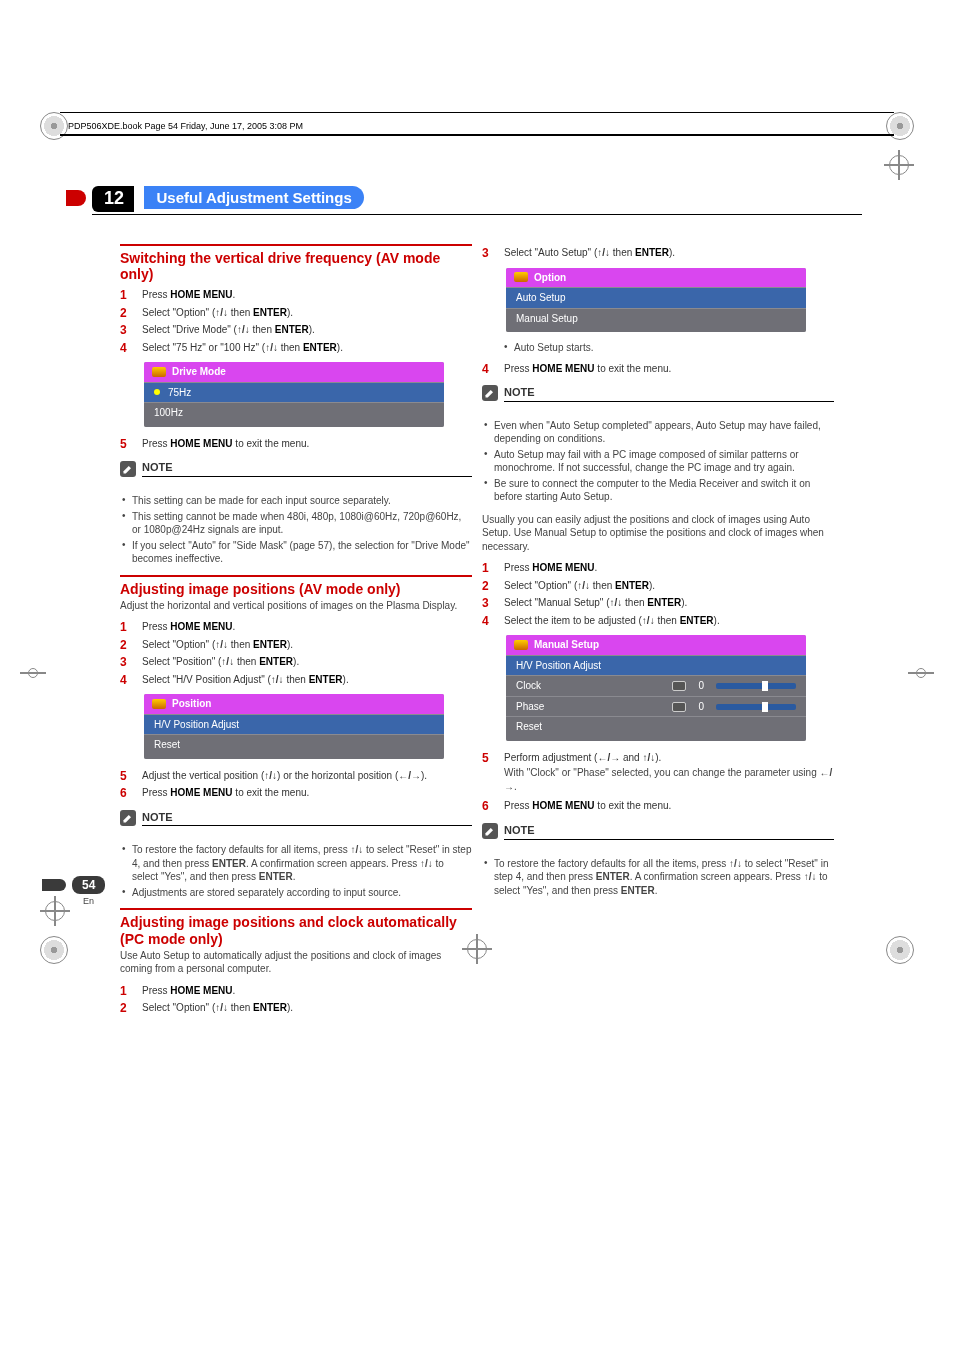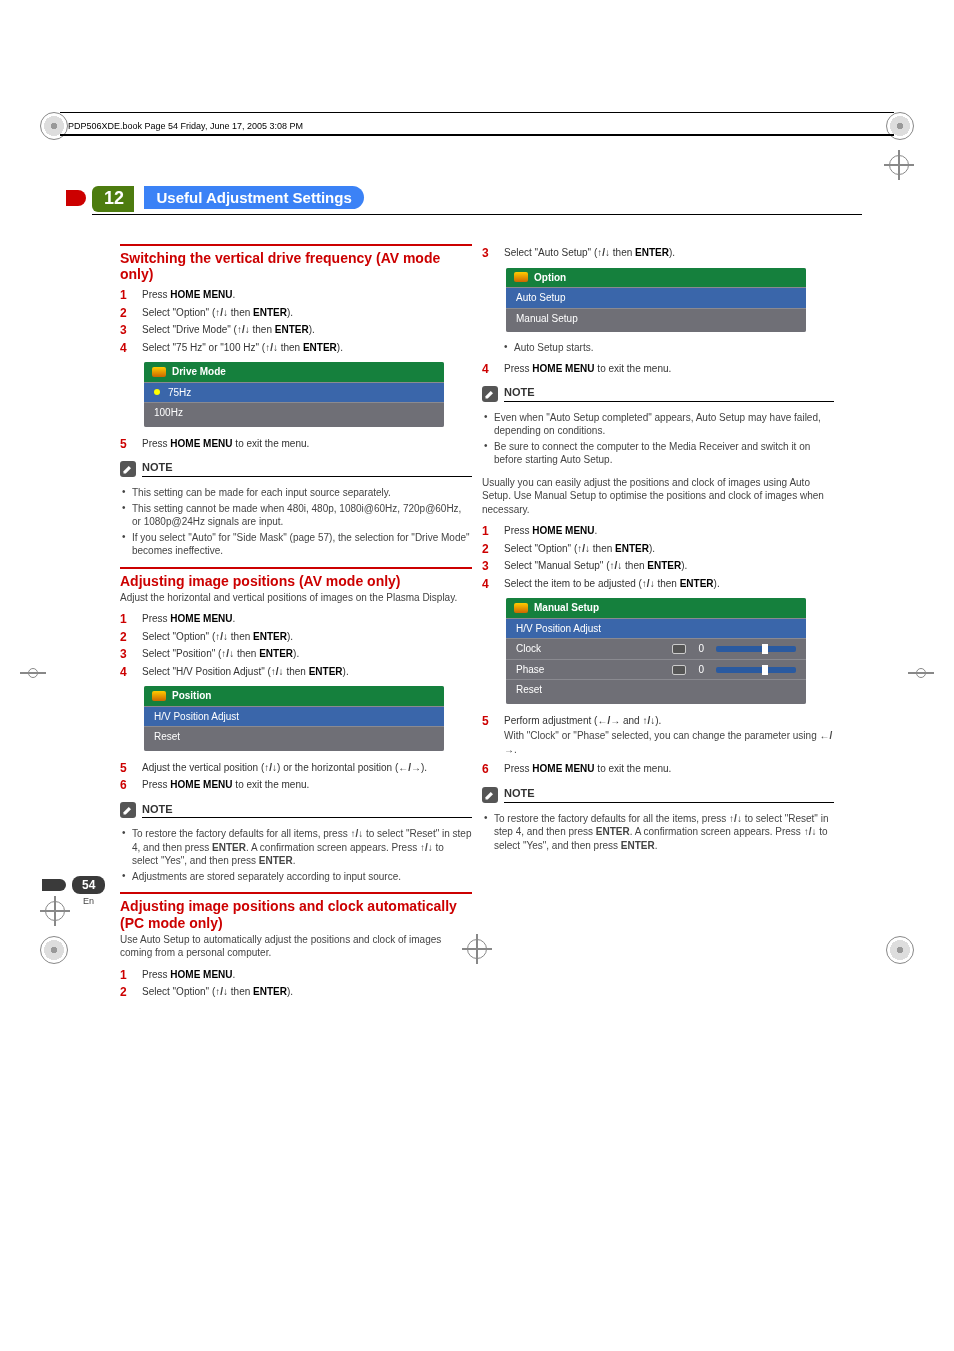--- a/index.html
+++ b/index.html
@@ -18,54 +18,54 @@
   .side-target::before { content:""; position:absolute; left:0; top:12px; width:26px; height:2px; background:#888; }
   .side-target .dot { position:absolute; left:8px; top:8px; width:10px; height:10px; border:1px solid #888; border-radius:50%; }
 
   
   .file-bar { position:absolute; left:60px; top:112px; right:60px; border-top:1px solid #000; border-bottom:1px solid #000; padding:2px 8px; }
   .file-bar span { font-size:9px; color:#000; }
   .file-bar-line { position:absolute; left:60px; top:134px; right:60px; border-top:1px solid #000; }
 
   
   .chapter-row { position:absolute; left:92px; top:186px; right:92px; height:26px; }
-  .chapter-num { display:inline-block; background:#4d7c0f; color:#fff; font-weight:bold; font-size:18px; border-radius:6px 0 0 6px; padding:2px 10px 3px 12px; position:relative; }
+  .chapter-num { display:inline-block; background:#000000; color:#fff; font-weight:bold; font-size:18px; border-radius:6px 0 0 6px; padding:2px 10px 3px 12px; position:relative; }
   .chapter-num::before { content:""; position:absolute; left:-26px; top:4px; width:20px; height:16px; border-top-right-radius:10px; border-bottom-right-radius:10px; background:#c00; }
   .chapter-title-wrap { display:inline-block; vertical-align:top; margin-left:6px; background:#3b82f6; color:#fff; font-weight:bold; font-size:15px; padding:3px 12px; border-radius:0 12px 12px 0; }
   .chapter-rule { position:absolute; left:92px; right:92px; top:214px; border-top:1px solid #000; }
 
   
   .cols { position:absolute; left:120px; top:240px; width:730px; display:flex; gap:10px; }
   .col { width:352px; font-size:10px; line-height:1.35; color:#333; }
 
   .sec-title { color:#c00; font-weight:bold; font-size:14px; margin:4px 0 2px; border-top:2px solid #c00; padding-top:4px; line-height:1.15; }
   .sec-sub { color:#444; font-size:10px; margin-bottom:6px; }
 
   ol.steps { list-style:none; counter-reset: st; margin:4px 0 6px; }
   ol.steps > li { counter-increment: st; position:relative; padding:2px 0 2px 22px; font-size:10px; }
   ol.steps > li::before { content: counter(st); position:absolute; left:0; top:1px; color:#c00; font-weight:bold; font-size:12px; width:16px; }
   ol.steps b { font-weight:bold; color:#000; }
   .arrow-pair { font-weight:bold; }
 
   
   .osd { margin:6px 0 8px 24px; width:300px; font-size:10px; color:#fff; border-radius:2px; overflow:hidden; box-shadow:0 0 0 1px #999 inset; }
-  .osd .titlebar { background:#15803d; padding:3px 8px; font-weight:bold; display:flex; align-items:center; gap:6px; }
+  .osd .titlebar { background:#d946ef; padding:3px 8px; font-weight:bold; display:flex; align-items:center; gap:6px; }
   .osd .titlebar .ticon { width:14px; height:10px; background:linear-gradient(#fc0,#c60); border-radius:2px; display:inline-block; }
   .osd .row { background:#6f6f76; padding:3px 10px; border-top:1px solid #8a8a90; display:flex; align-items:center; gap:8px; }
   .osd .row.sel { background:#3a66aa; }
   .osd .row .dot { width:6px; height:6px; background:#ff0; border-radius:50%; display:inline-block; }
   .osd .row .rlabel { flex:1; }
   .osd .row .val { color:#fff; padding:0 4px; }
   .osd .row .slider { width:80px; height:6px; background:#2a5aa0; position:relative; border-radius:2px; }
   .osd .row .slider::after { content:""; position:absolute; right:28px; top:-2px; width:6px; height:10px; background:#fff; }
   .osd .row .chip { width:14px; height:10px; background:#555; border:1px solid #ccc; border-radius:2px; display:inline-block; }
   .osd .footer { height:4px; background:#6f6f76; }
 
   
-  .note-head { display:flex; align-items:flex-end; gap:6px; margin-top:8px; margin-bottom:8px; }
+  .note-head { display:flex; align-items:center; gap:6px; margin-top:8px; margin-bottom:16px; }
   .note-head .nicon { width:16px; height:16px; background:#555; border-radius:3px; display:inline-flex; align-items:center; justify-content:center; }
   .note-head .nicon svg { width:12px; height:12px; fill:#fff; }
   .note-head .ntxt { font-weight:bold; font-size:11px; border-bottom:1px solid #000; flex:1; padding-bottom:1px; }
   ul.notes { list-style:none; margin:2px 0 8px; }
   ul.notes li { position:relative; padding:1px 0 1px 12px; font-size:10px; color:#444; }
   ul.notes li::before { content:"•"; position:absolute; left:2px; top:0; color:#444; }
 
   .sub-bullet { position:relative; padding:1px 0 1px 12px; font-size:10px; color:#444; margin-left:20px; }
   .sub-bullet::before { content:"•"; position:absolute; left:2px; top:0; }
 
@@ -226,20 +226,21 @@
       <div class="note-head">
         <span class="nicon">
             <svg viewBox="0 0 16 16">
               <path d="M2 11l7-7 3 3-7 7H2z"></path>
             </svg>
           </span>
         <span class="ntxt">NOTE</span>
       </div>
       <ul class="notes">
         <li>Even when "Auto Setup completed" appears, Auto Setup may have failed, depending on conditions.</li>
+        <li>Auto Setup may fail with a PC image composed of similar patterns or monochrome. If not successful, change the PC image and try again.</li>
         <li>Be sure to connect the computer to the Media Receiver and switch it on before starting Auto Setup.</li>
       </ul>
 
       <div class="sec-sub">Usually you can easily adjust the positions and clock of images using Auto Setup. Use Manual Setup to optimise the positions and clock of images when necessary.</div>
       <ol class="steps">
         <li><span>Press </span><b>HOME MENU</b><span>.</span></li>
         <li><span>Select "Option" (</span><span class="arrow-pair">↑/↓</span><span> then </span><b>ENTER</b><span>).</span></li>
         <li><span>Select "Manual Setup" (</span><span class="arrow-pair">↑/↓</span><span> then </span><b>ENTER</b><span>).</span></li>
         <li><span>Select the item to be adjusted (</span><span class="arrow-pair">↑/↓</span><span> then </span><b>ENTER</b><span>).</span></li>
       </ol>

